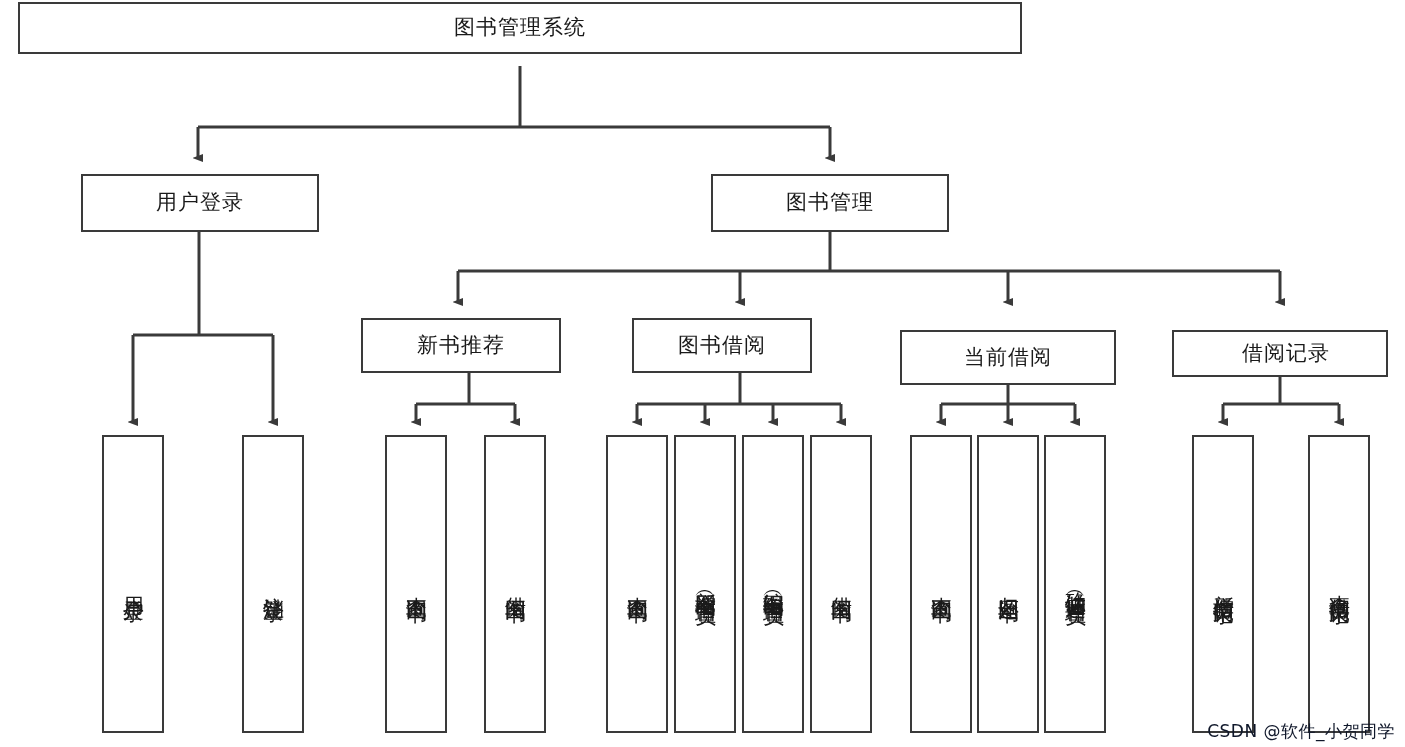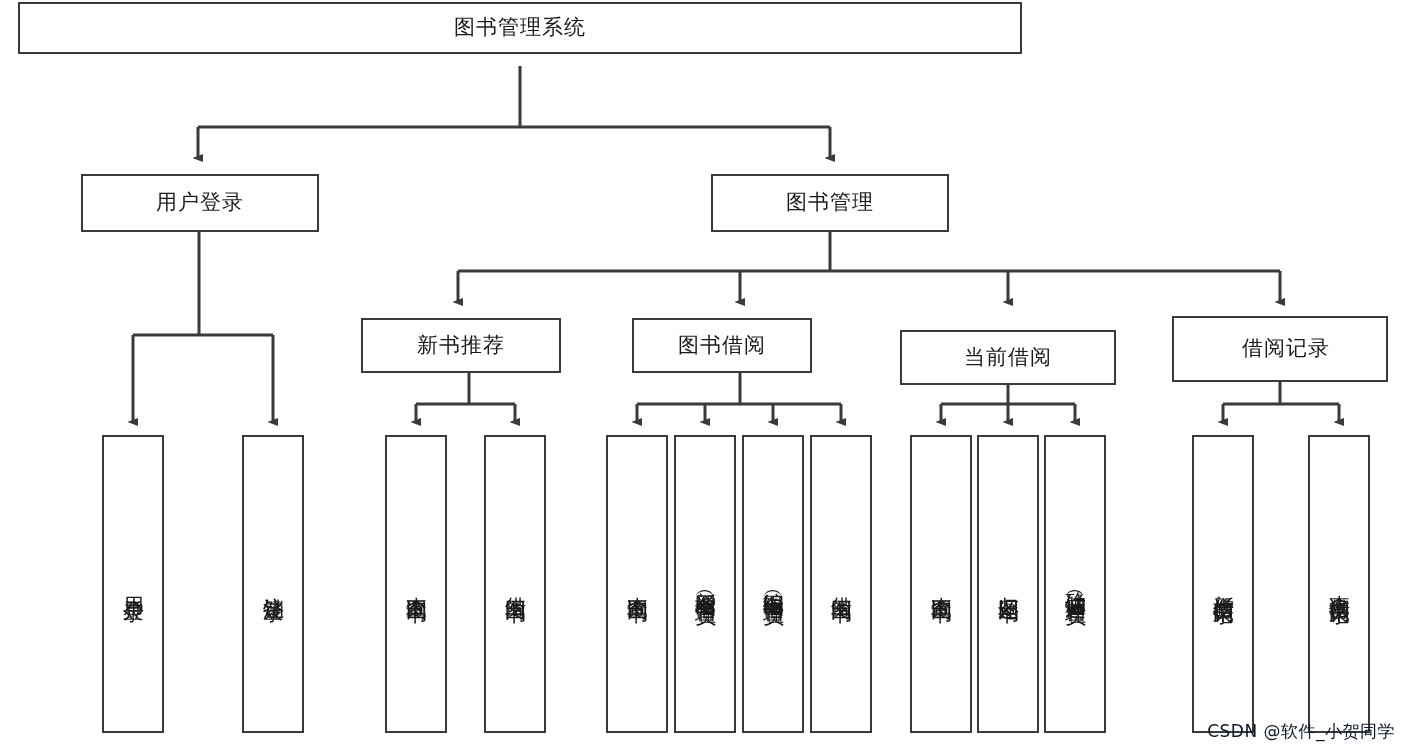--- a/index.html
+++ b/index.html
@@ -135,21 +135,21 @@
 
   <div class="node horiz" style="left:361px; top:318px; width:200px; height:55px;">
     <span>新书推荐</span>
   </div>
   <div class="node horiz" style="left:632px; top:318px; width:180px; height:55px;">
     <span>图书借阅</span>
   </div>
   <div class="node horiz" style="left:900px; top:318px; width:216px; height:55px;margin-top:12px;">
     <span>当前借阅</span>
   </div>
-  <div class="node horiz" style="left:1172px; top:316px; width:216px; height:66px;padding-left:12px;">
+  <div class="node horiz" style="left:1172px; top:330px; width:216px; height:47px;padding-left:12px;">
     <span>借阅记录</span>
   </div>
 
   <div class="node vert" style="left:102px; top:435px; width:62px; height:298px;">
     <span class="vlabel">用户登录</span>
   </div>
   <div class="node vert" style="left:242px; top:435px; width:62px; height:298px;">
     <span class="vlabel">注销登录</span>
   </div>
 

